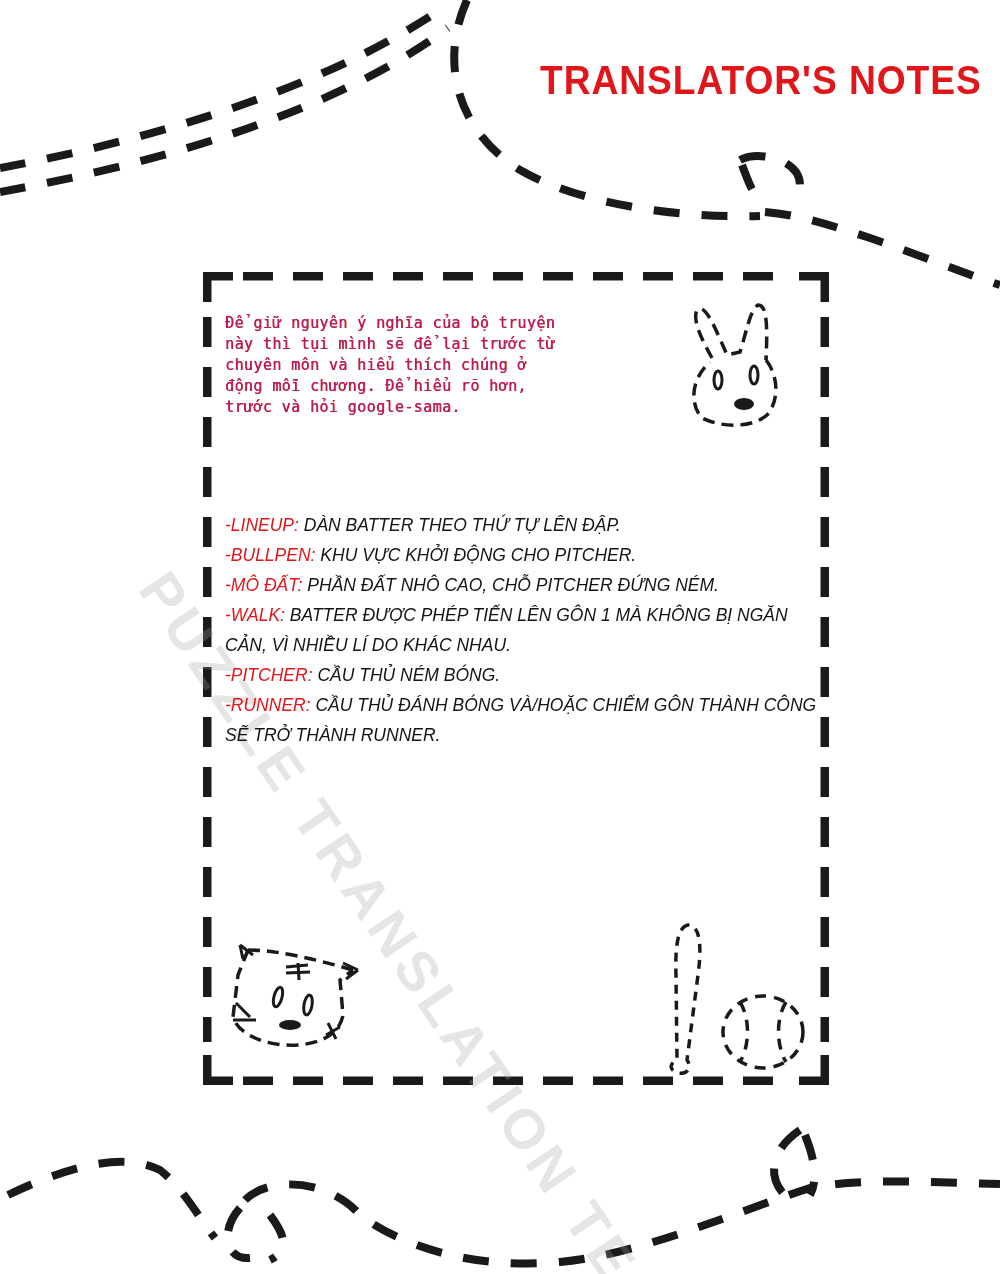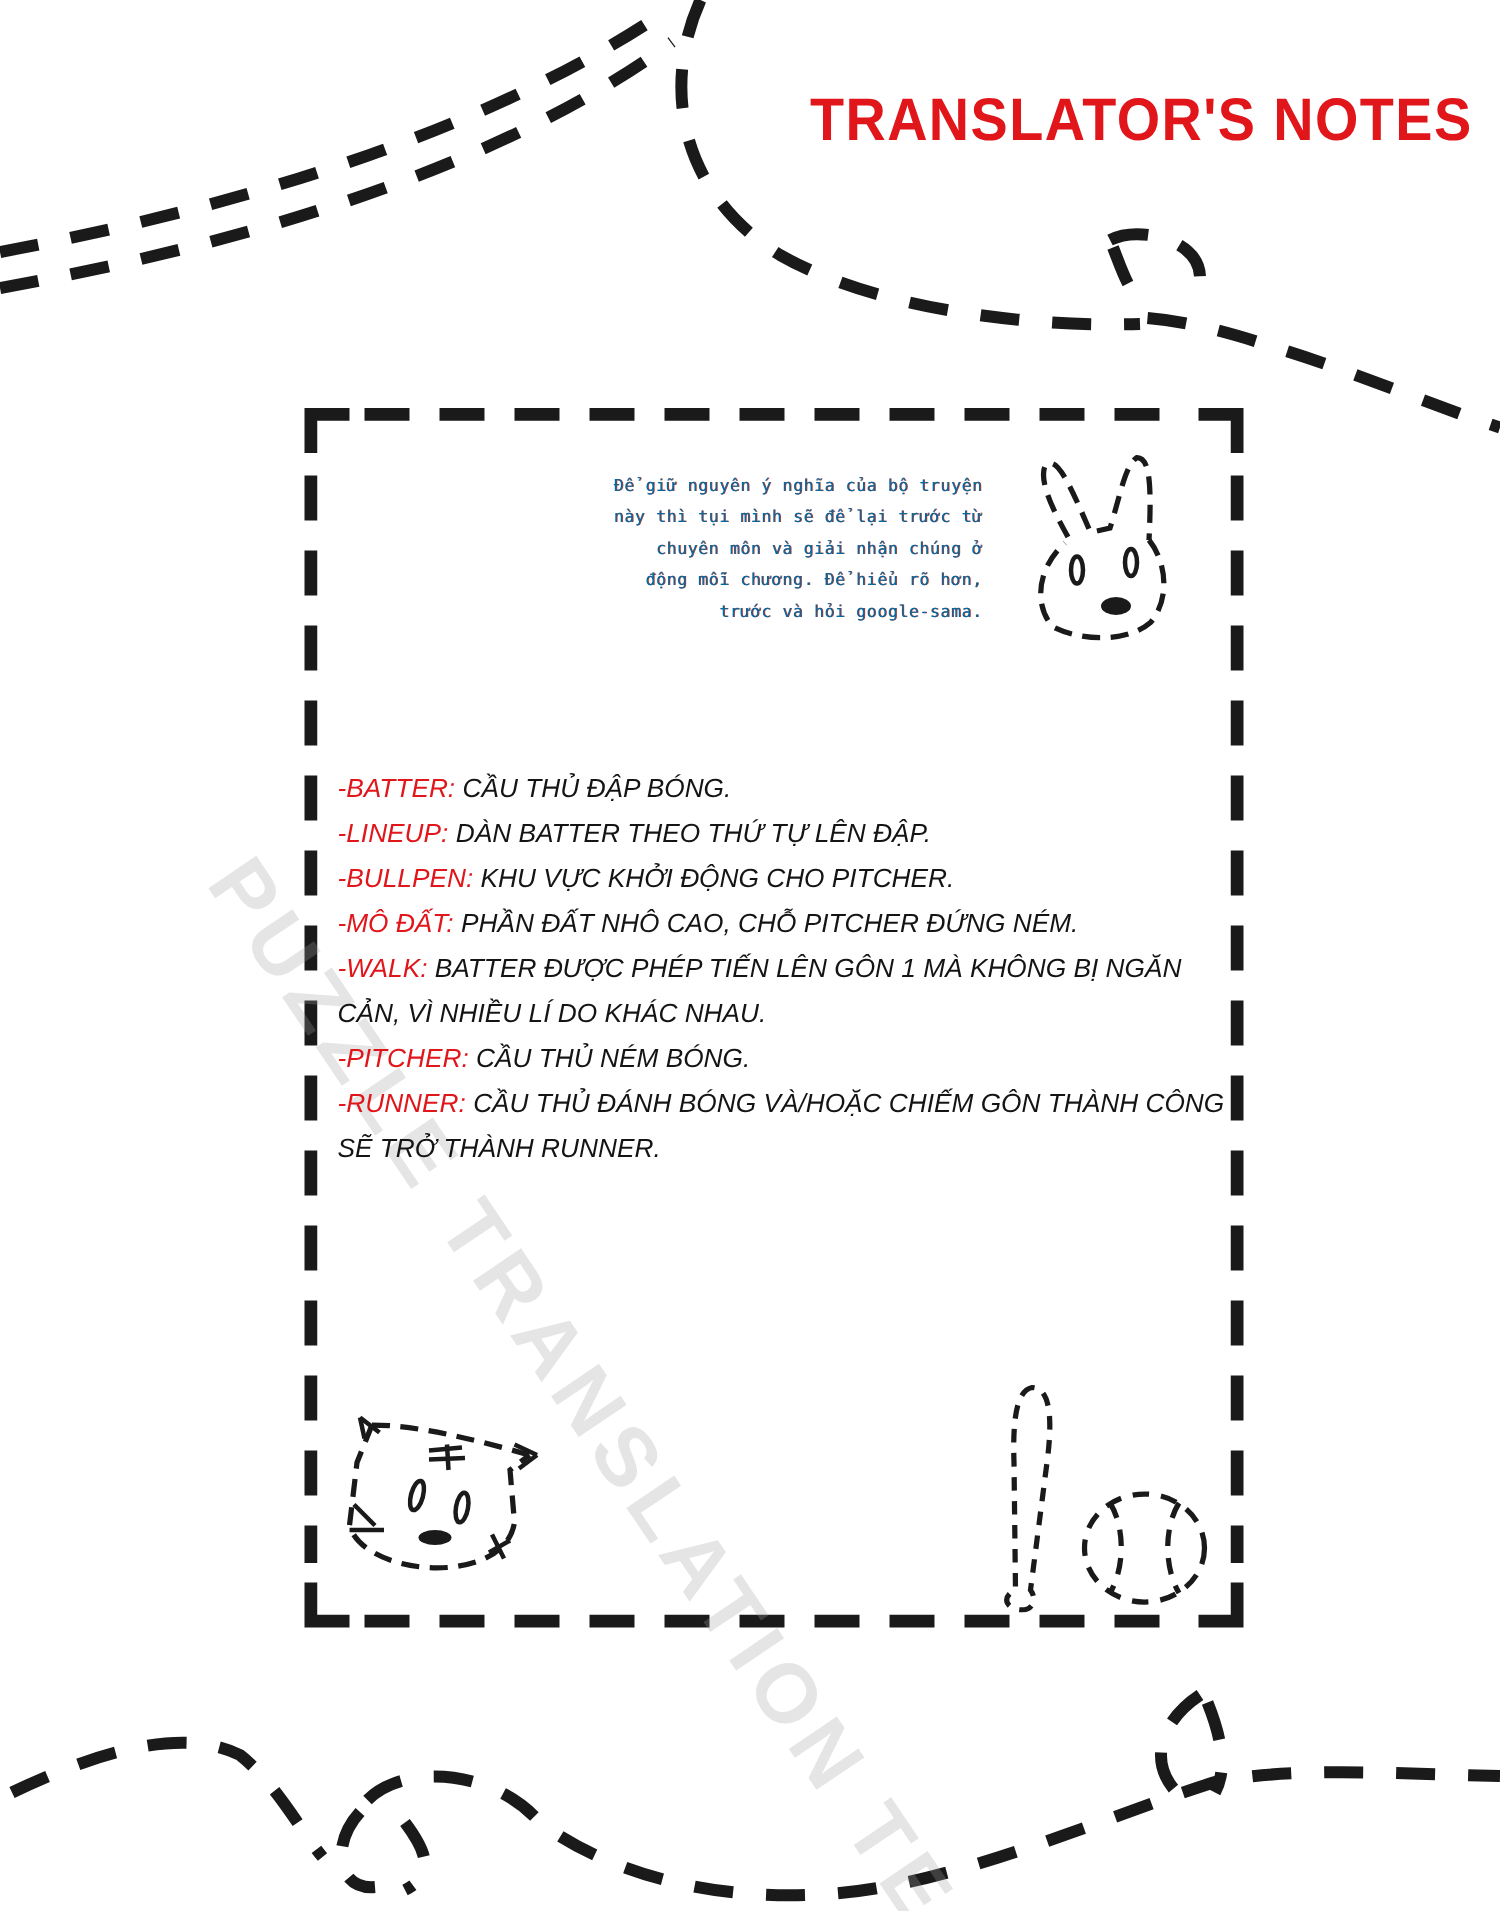--- a/index.html
+++ b/index.html
@@ -14,23 +14,23 @@
       font-family: "Liberation Sans", sans-serif;
       font-size: 40px; font-weight: bold; letter-spacing: 1px;
       color: #e0161b; transform: scaleX(0.93); transform-origin: left top;
       white-space: nowrap;
     }
     .frame {
       position: absolute; left: 203px; top: 272px; width: 626px; height: 813px;
     }
     .intro {
       position: absolute; left: 225px; top: 313px; width: 430px;
-      text-align: right;
+      text-align: left;
       font-family: "DejaVu Sans Mono", monospace;
-      font-size: 11px; line-height: 21px; color: #0369a1;
+      font-size: 15px; line-height: 21px; color: #be185d;
       letter-spacing: 0.4px;
       text-shadow: 0.5px 0 0 #c0392b;
     }
     .glossary {
       position: absolute; left: 225px; top: 510px; width: 600px;
       font-family: "Liberation Sans", sans-serif;
       font-size: 17.5px; line-height: 30px; color: #141414;
       font-style: italic; text-transform: uppercase;
     }
     .entry { display: block; }
@@ -78,27 +78,26 @@
     <line x1="4" y1="45" x2="4" y2="770" stroke-dasharray="30 20"></line>
     <line x1="622" y1="45" x2="622" y2="770" stroke-dasharray="30 20"></line>
   </g>
 </svg>
 
 <div class="watermark">PUZZLE TRANSLATION TEAM</div>
 
 <div class="intro">
   <div>Để giữ nguyên ý nghĩa của bộ truyện</div>
   <div>này thì tụi mình sẽ để lại trước từ</div>
-  <div>chuyên môn và giải nhận chúng ở</div>
+  <div>chuyên môn và hiểu thích chúng ở</div>
   <div>động mỗi chương. Để hiểu rõ hơn,</div>
   <div>trước và hỏi google-sama.</div>
 </div>
 
 <div class="glossary">
-  <span class="entry"><span class="term-dash">-</span><span class="term">Batter:</span> <span class="def">cầu thủ đập bóng.</span></span>
   <span class="entry"><span class="term-dash">-</span><span class="term">Lineup:</span> <span class="def">dàn batter theo thứ tự lên đập.</span></span>
   <span class="entry"><span class="term-dash">-</span><span class="term">Bullpen:</span> <span class="def">khu vực khởi động cho pitcher.</span></span>
   <span class="entry"><span class="term-dash">-</span><span class="term">Mô đất:</span> <span class="def">phần đất nhô cao, chỗ pitcher đứng ném.</span></span>
   <span class="entry"><span class="term-dash">-</span><span class="term">Walk:</span> <span class="def">batter được phép tiến lên gôn 1 mà không bị ngăn cản, vì nhiều lí do khác nhau.</span></span>
   <span class="entry"><span class="term-dash">-</span><span class="term">Pitcher:</span> <span class="def">cầu thủ ném bóng.</span></span>
   <span class="entry"><span class="term-dash">-</span><span class="term">Runner:</span> <span class="def">cầu thủ đánh bóng và/hoặc chiếm gôn thành công sẽ trở thành runner.</span></span>
 </div>
 
 <svg style="position:absolute;left:682px;top:300px;width:100px;height:140px;" viewBox="0 0 100 140">
   <g fill="none" stroke="#1a1a1a" stroke-width="3.5" stroke-dasharray="12 7">

